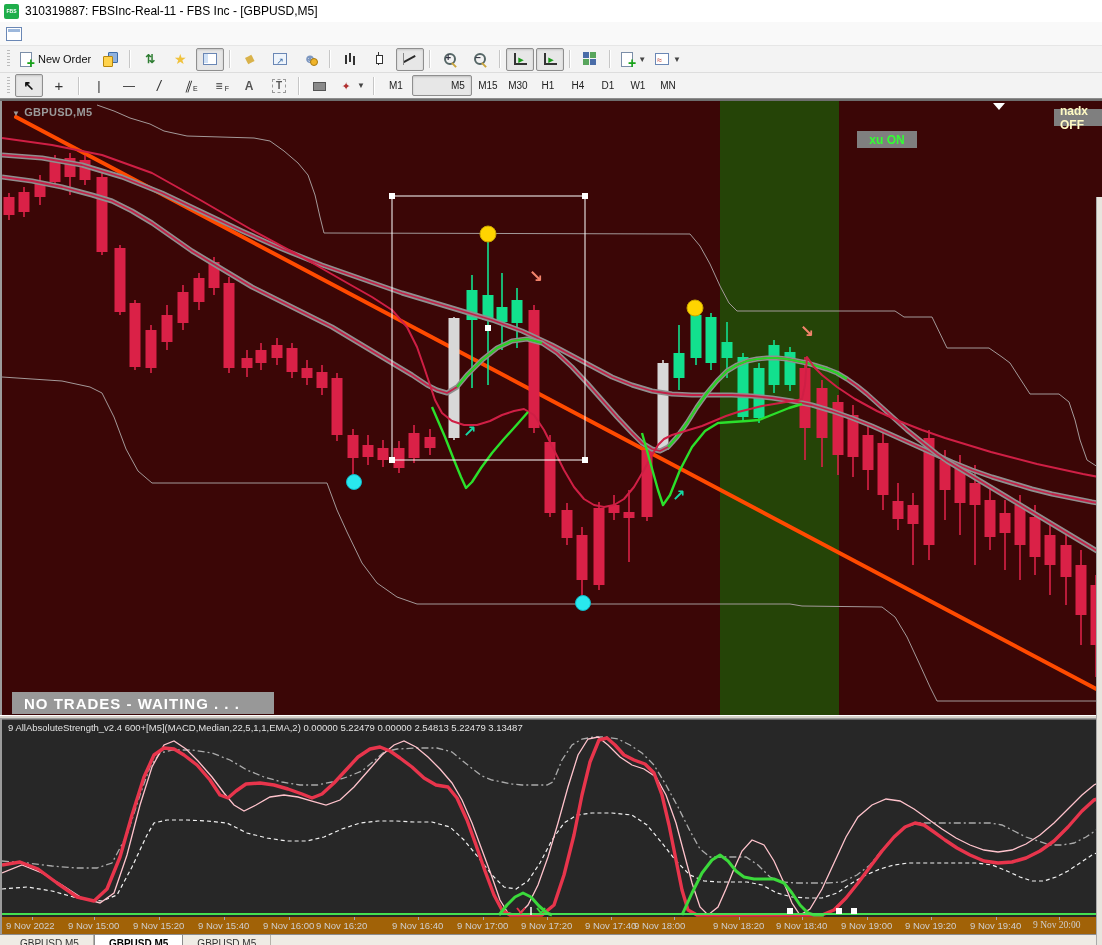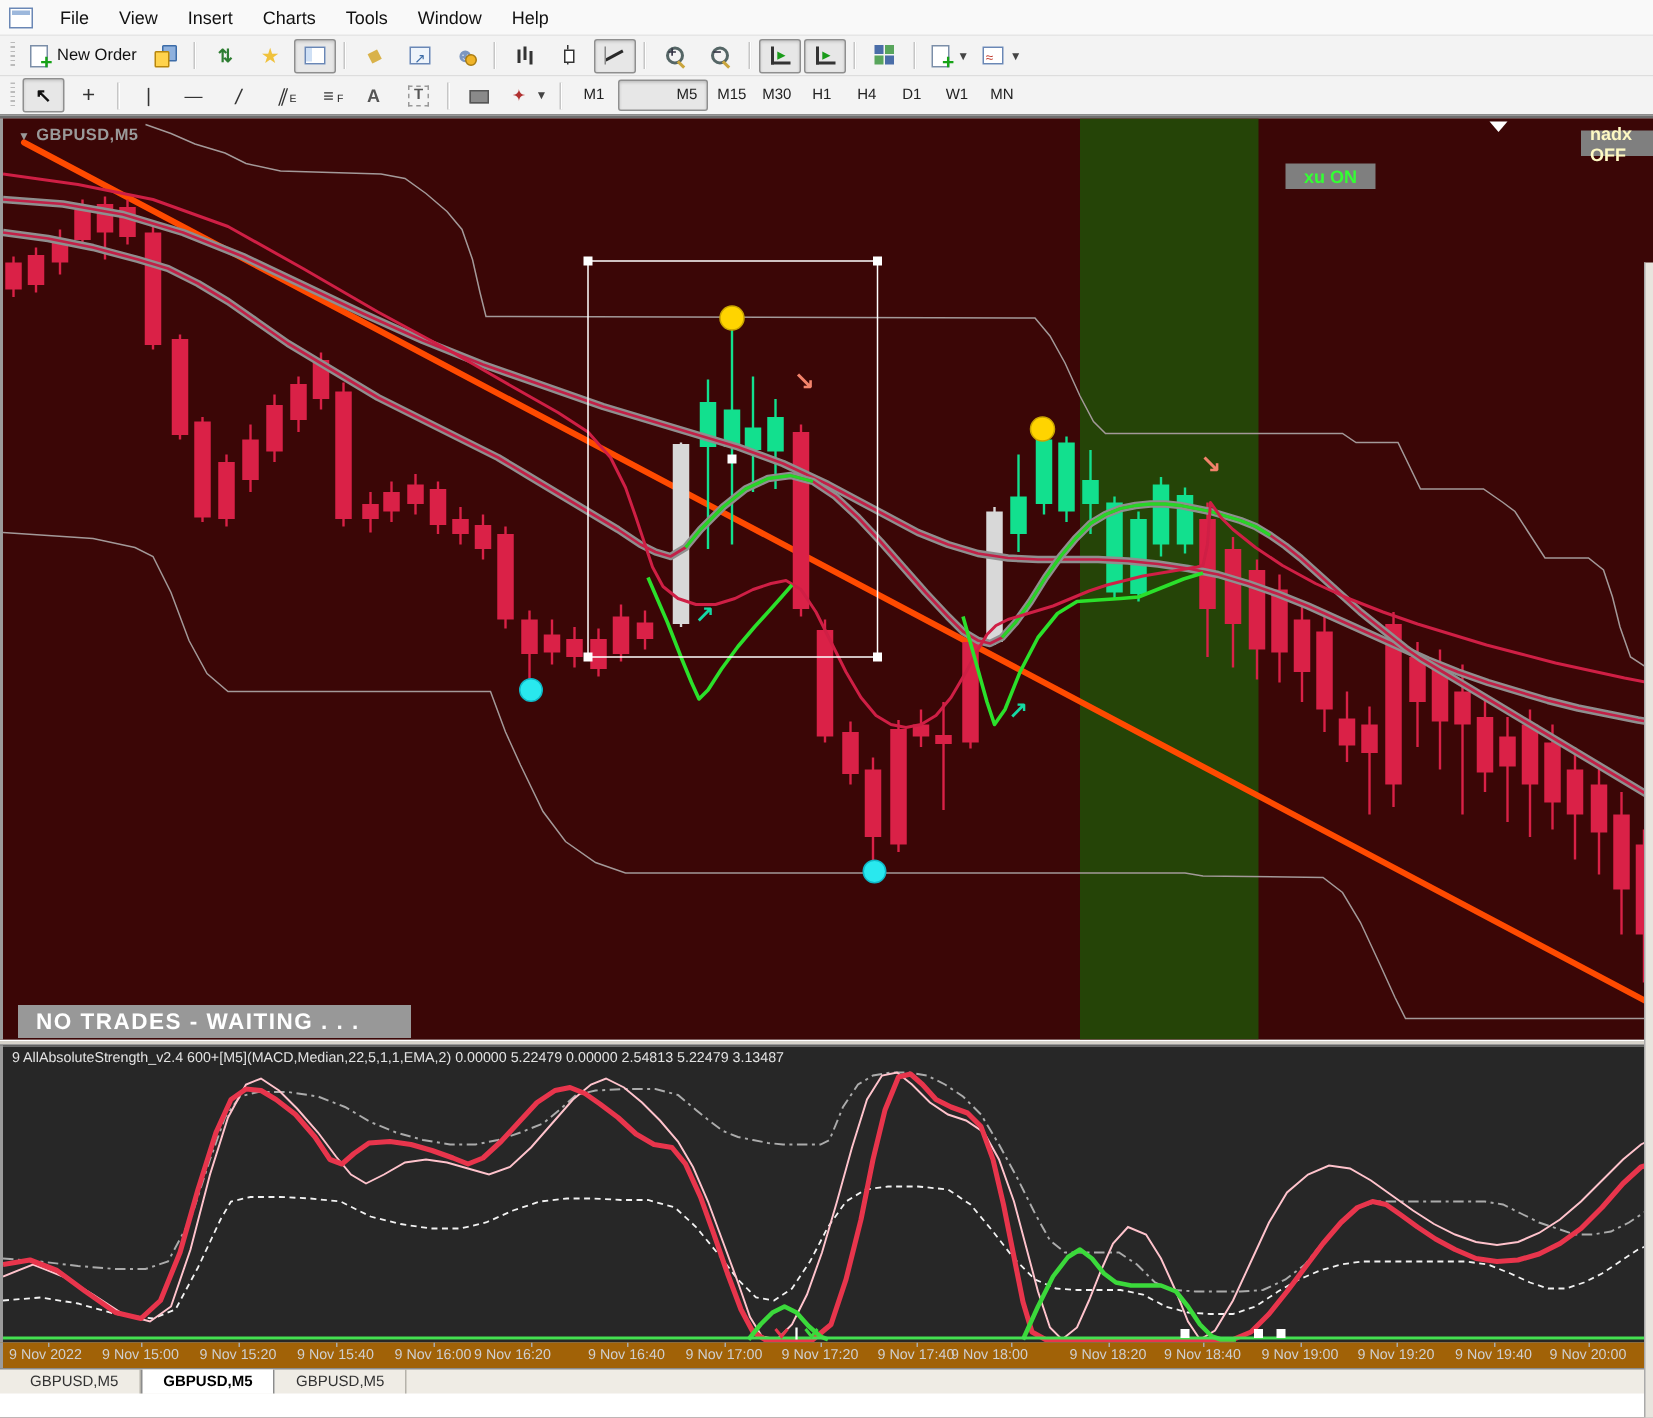--- a/index.html
+++ b/index.html
@@ -91,32 +91,27 @@
   .axtick{position:absolute;top:0;width:1px;height:3px;background:#aaa;}
   #tabbar{position:relative;width:1102px;height:16px;background:#efece5;border-top:1px solid #8c8c8c;display:flex;align-items:stretch;padding-left:6px;}
   .tab{font-size:10px;color:#333;padding:1px 14px 0 14px;border-right:1px solid #b5b2aa;display:flex;align-items:center;}
   .tab.active{background:#fff;font-weight:bold;color:#000;border-left:1px solid #8c8c8c;border-right:1px solid #8c8c8c;}
   #rightstrip{position:absolute;right:0;top:96px;width:5px;height:833px;background:#e8e5de;border-left:1px solid #aaa;}
 </style>
 </head>
 <body>
 
 <div id="app">
+  <div class="titlebar">
+    <div class="appicon">FBS</div>
+    <div class="titletext">310319887: FBSInc-Real-11 - FBS Inc - [GBPUSD,M5]</div>
+  </div>
 
   <div class="menubar">
     <div class="mdiicon"></div>
-    <div id="menuitems" style="display:flex;">
-        <div class="menuitem">File</div>
-        <div class="menuitem">View</div>
-        <div class="menuitem">Insert</div>
-        <div class="menuitem">Charts</div>
-        <div class="menuitem">Tools</div>
-        <div class="menuitem">Window</div>
-        <div class="menuitem">Help</div>
-      </div>
   </div>
 
   <div class="toolbar tb1">
       <div id="tb1btns" style="display:flex;align-items:center;">
         <div class="tbtn">
           <span class="icon new-order-icon"></span>
           <span class="lbl">New Order</span>
         </div>
         <div class="tbtn">
           <span class="icon coins-icon"></span>
@@ -469,21 +464,21 @@
         <div class="axlbl" style="left: 711px;">9 Nov 18:20</div>
         <div class="axtick" style="left: 800px;"></div>
         <div class="axlbl" style="left: 774px;">9 Nov 18:40</div>
         <div class="axtick" style="left: 865px;"></div>
         <div class="axlbl" style="left: 839px;">9 Nov 19:00</div>
         <div class="axtick" style="left: 929px;"></div>
         <div class="axlbl" style="left: 903px;">9 Nov 19:20</div>
         <div class="axtick" style="left: 994px;"></div>
         <div class="axlbl" style="left: 968px;">9 Nov 19:40</div>
         <div class="axtick" style="left: 1057px;"></div>
-        <div class="axlbl" style="left: 1031px;">9 Nov 20:00</div>
+        <div class="axlbl" style="left: 1031px; font-family: Liberation Serif, serif;">9 Nov 20:00</div>
         <div class="axlbl" style="left: 1094px;">9 N</div>
       </div>
     <div id="tabbar">
         <div class="tab">GBPUSD,M5</div>
         <div class="tab active">GBPUSD,M5</div>
         <div class="tab">GBPUSD,M5</div>
       </div>
     <div id="rightstrip"></div>
   </div>
 </div>

